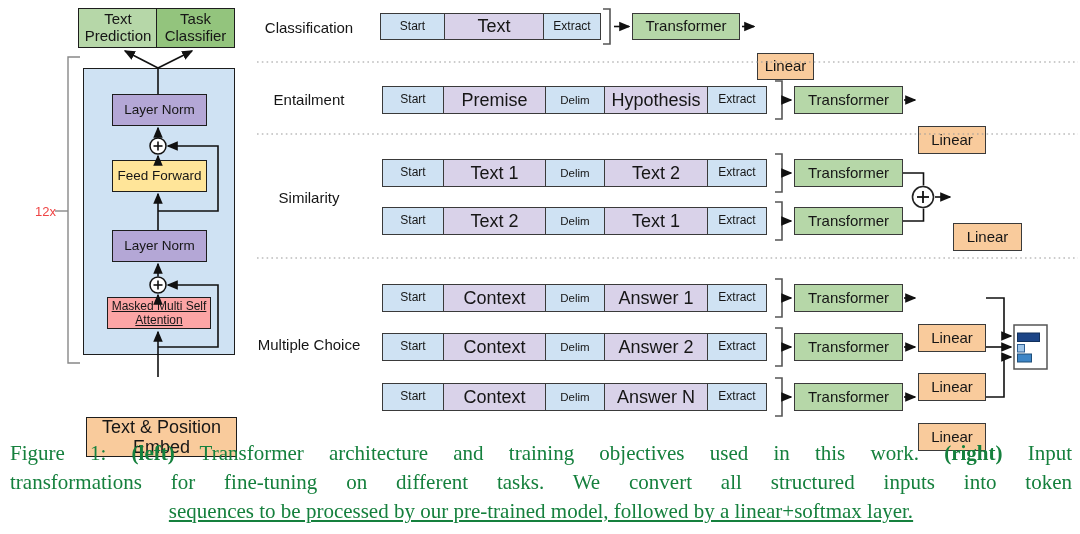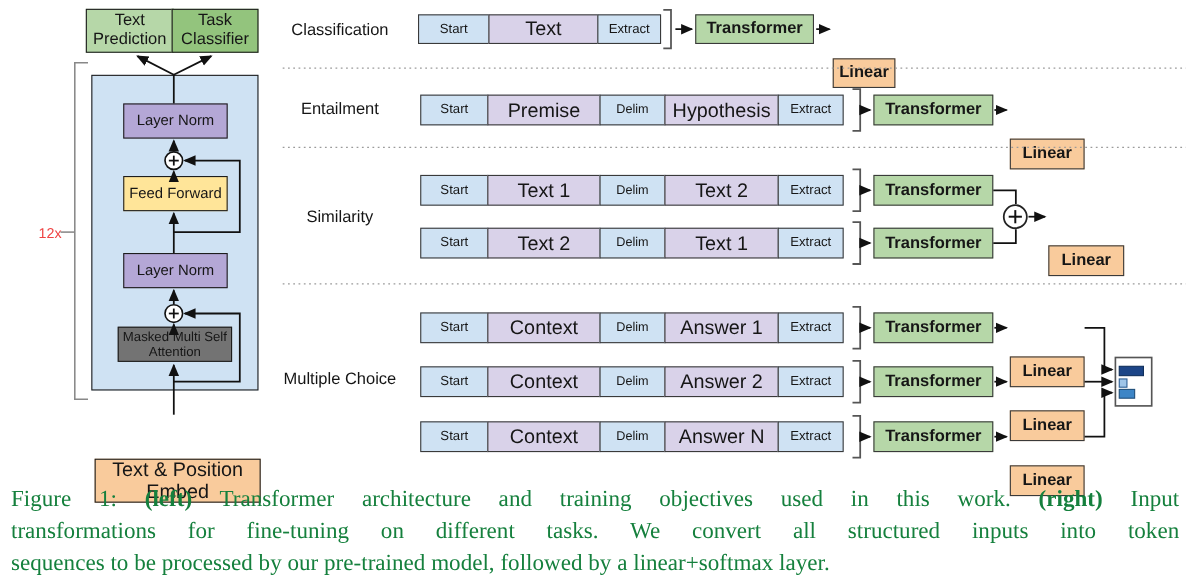--- a/index.html
+++ b/index.html
@@ -8,37 +8,37 @@
   .box{position:absolute;box-sizing:border-box;border:1.5px solid #3a3a3a;
        display:flex;align-items:center;justify-content:center;text-align:center;
        color:#161616;line-height:1.12;background:#fff;}
   .tok-blue{background:#cfe2f3;}
   .tok-purple{background:#d9d2e9;}
   .green{background:#b6d7a8;}
   .green-dark{background:#93c47d;}
   .orange{background:#f9cb9c;margin-top:40px;}
   .purpleblk{background:#b4a7d6;}
   .yellowblk{background:#ffe599;}
-  .pinkblk{background:#737373;}
+  .pinkblk{background:#fca5a5;text-decoration:underline;}
   .panelblue{background:#cfe2f3;border:1.8px solid #1d1d1d;}
   .heavy{border:1.5px solid #1d1d1d;}
   .f11{font-size:11.5px;}
   .f12{font-size:12px;}
   .f125{font-size:15px;}
   .f135{font-size:13.5px;}
   .f14{font-size:18px;}
-  .f15{font-size:15px;font-weight:bold;}
+  .f15{font-size:15px;}
   .rowlabel{position:absolute;left:249px;width:120px;height:22px;font-size:15px;
             display:flex;align-items:center;justify-content:center;color:#151515;}
   .plain{position:absolute;color:#ef4444;font-size:13px;}
   svg.overlay{position:absolute;left:0;top:0;pointer-events:none;}
   #caption{position:absolute;left:10px;top:441px;width:1062px;
            font-family:"Liberation Serif",serif;font-size:21px;color:#15803d;}
   .capline{text-align:justify;text-align-last:justify;height:29px;white-space:nowrap;}
-  .capline3{text-align:left;height:29px;white-space:nowrap;}
+  .capline3{text-align:center;height:29px;white-space:nowrap;text-decoration:underline;}
   .capline b,.capline3 b{font-weight:bold;}
 </style>
 </head>
 <body>
 
 <div id="stage">
 
   <div class="box green f125 heavy" style="left:78px;top:8px;width:80px;height:40px">Text Prediction</div>
   <div class="box green-dark f125 heavy" style="left:156px;top:8px;width:79px;height:40px">Task Classifier</div>
 

